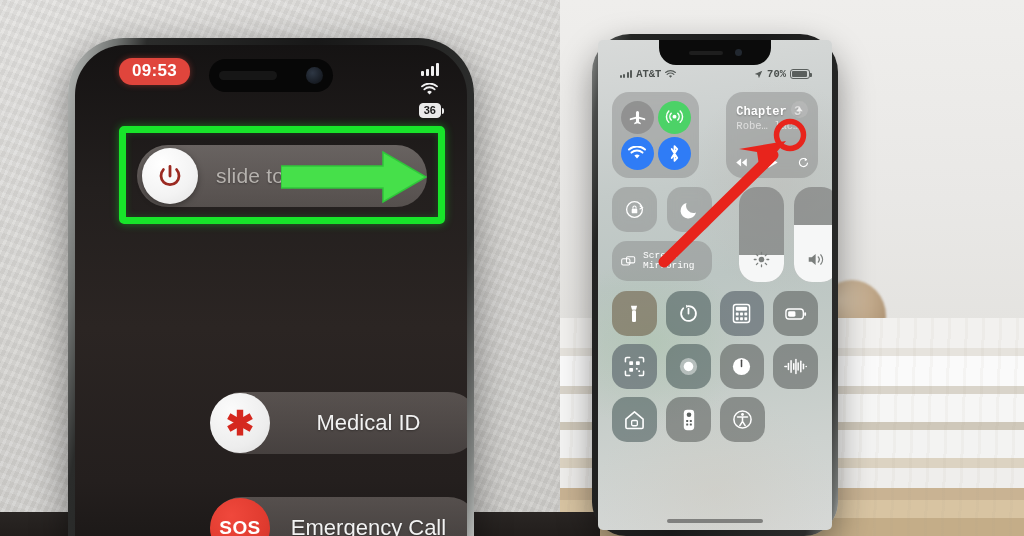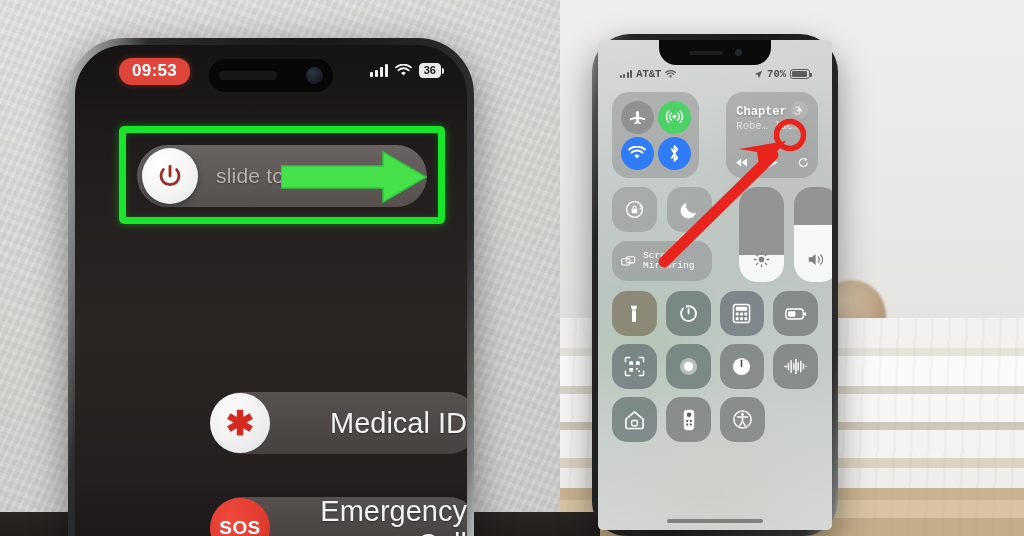--- a/index.html
+++ b/index.html
@@ -95,21 +95,21 @@
   .time-pill {
     position: absolute; left: 44px; top: 13px;
     padding: 3px 13px 4px; border-radius: 13px;
     background: #e0453c;
     color: #fff; font-size: 17px; font-weight: bold;
     letter-spacing: 0.3px;
     box-shadow: 0 0 6px rgba(224,69,60,0.45);
   }
   .status-right-left-phone {
     position: absolute; right: 26px; top: 18px;
-    display: flex; align-items: center; gap: 7px;
+    display: flex; align-items: center; gap: 7px; flex-direction: column;
   }
   .sig-bars { display: flex; align-items: flex-end; gap: 2px; height: 13px; }
   .sig-bars i { width: 3px; background: #f0f0f0; border-radius: 1px; display: block; }
   .sig-bars i:nth-child(1) { height: 5px; }
   .sig-bars i:nth-child(2) { height: 7px; }
   .sig-bars i:nth-child(3) { height: 10px; }
   .sig-bars i:nth-child(4) { height: 13px; }
   .batt-chip {
     border: 1.6px solid #eaeaea; border-radius: 4px;
     padding: 0px 4px 1px; font-size: 11px; font-weight: bold; color: #1b1b1b;
@@ -169,22 +169,22 @@
   }
   .pill-icon.white {
     background: radial-gradient(circle at 35% 28%, #fbfbfb 0%, #ededed 65%, #dcdcdc 100%);
     color: #d5281f; font-size: 34px; line-height: 1;
   }
   .pill-icon.red {
     background: radial-gradient(circle at 35% 30%, #f0483c 0%, #e03b2f 60%, #c9342a 100%);
     color: #fff; font-size: 19px; letter-spacing: 0.4px;
   }
   .pill-label {
-    flex: 1; text-align: right; color: #f2f2f2;
-    font-size: 29px; padding-right: 12px;
+    flex: 1; text-align: center; color: #f2f2f2;
+    font-size: 22px; padding-right: 12px;
     text-shadow: 0 1px 2px rgba(0,0,0,0.35);
   }
 
   
   #phone-right {
     position: absolute;
     left: 592px; top: 34px;
     width: 246px; height: 502px;
     border-radius: 38px 38px 34px 34px;
     background: linear-gradient(100deg, #8f9290 0%, #4a4c4b 5%, #242524 12%, #1a1a1a 50%, #2b2c2b 90%, #6e716f 97%, #a9acaa 100%);

